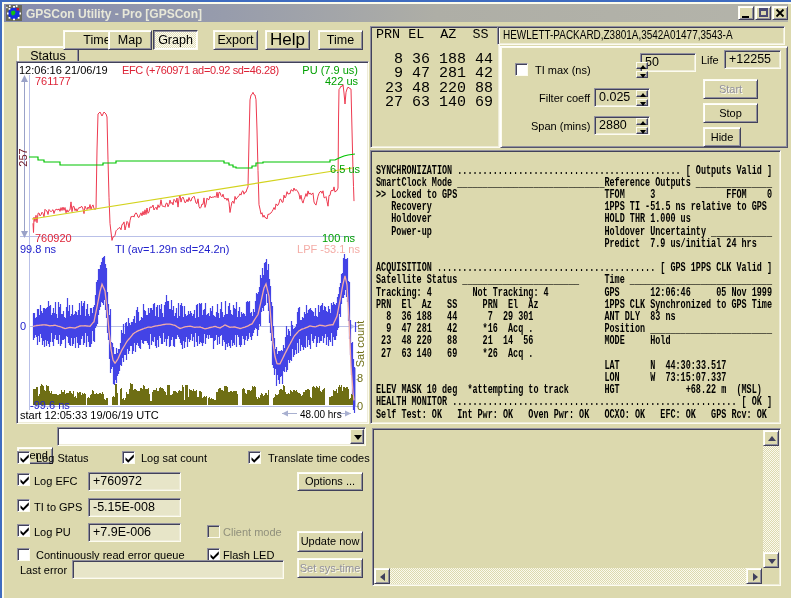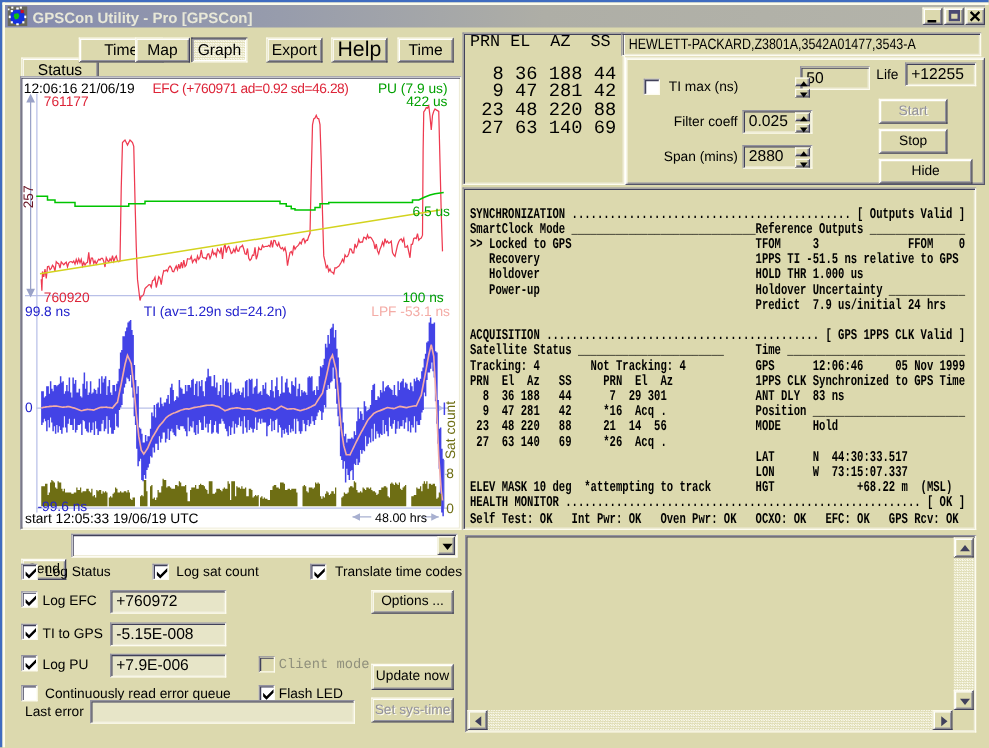--- a/index.html
+++ b/index.html
@@ -159,21 +159,21 @@
 <div class="spnb" style="left:636px;top:118px;width:12px;height:7px;">
     <span class="tri-u" style="left:3px;top:1.5px;"></span>
   </div>
 <div class="spnb" style="left:636px;top:127px;width:12px;height:7px;">
     <span class="tri-d" style="left:3px;top:1.5px;"></span>
   </div>
 <div class="lbl" style="left:701px;top:54px;">Life</div>
 <div class="fld" style="left:724px;top:50px;width:57px;height:19px;">+12255</div>
 <div class="btn disabled abs" style="left:703px;top:79px;width:55px;height:20px;line-height:18px;">Start</div>
 <div class="btn abs" style="left:703px;top:103px;width:55px;height:20px;line-height:18px;">Stop</div>
-<div class="btn abs" style="left:703px;top:127px;width:75px;height:20px;line-height:18px;">Hide</div>
+<div class="btn abs" style="left:703px;top:127px;width:38px;height:20px;line-height:18px;">Hide</div>
 
 <div class="abs sunken2" style="left:370px;top:150px;width:411px;height:274px;"></div>
 <pre class="abs mono" style="left:376px;top:164.5px;font-size:12px;line-height:12.2px;font-weight:bold;transform:scaleX(0.705);transform-origin:0 0;">SYNCHRONIZATION ............................................ [ Outputs Valid ]
 SmartClock Mode _____________________________Reference Outputs _______________
 &gt;&gt; Locked to GPS                             TFOM     3              FFOM    0
    Recovery                                  1PPS TI -51.5 ns relative to GPS
    Holdover                                  HOLD THR 1.000 us
    Power-up                                  Holdover Uncertainty ____________
                                              Predict  7.9 us/initial 24 hrs
 
@@ -234,21 +234,21 @@
 <div class="fld" style="left:88px;top:498px;width:93px;height:19px;background:#e7e5c8;">-5.15E-008</div>
 
 <span class="cb" style="left:17px;top:524px;">
     <svg width="11" height="11" viewBox="0 0 11 11">
       <path d="M1.5 4.2 L4.2 6.9 L9.8 1.3 L9.8 4.2 L4.2 9.8 L1.5 7.1 Z" fill="#000"></path>
     </svg>
   </span>
 <div class="lbl" style="left:34px;top:526px;">Log PU</div>
 <div class="fld" style="left:88px;top:523px;width:93px;height:19px;background:#e7e5c8;">+7.9E-006</div>
 <span class="cb" style="left:207px;top:525px;background:#dcd9ae;"></span>
-<div class="lbl" style="left:223px;top:526px;color:#90907c;font-family:Liberation Mono, monospace;">Client mode</div>
+<div class="lbl" style="left:223px;top:526px;color:#90907c;">Client mode</div>
 <div class="btn abs" style="left:297px;top:531px;width:66px;height:21px;line-height:19px;">Update now</div>
 
 <span class="cb" style="left:17px;top:548px;"></span>
 <div class="lbl" style="left:36px;top:549px;">Continuously read error queue</div>
 <span class="cb" style="left:207px;top:548px;">
     <svg width="11" height="11" viewBox="0 0 11 11">
       <path d="M1.5 4.2 L4.2 6.9 L9.8 1.3 L9.8 4.2 L4.2 9.8 L1.5 7.1 Z" fill="#000"></path>
     </svg>
   </span>
 <div class="lbl" style="left:223px;top:549px;">Flash LED</div>

